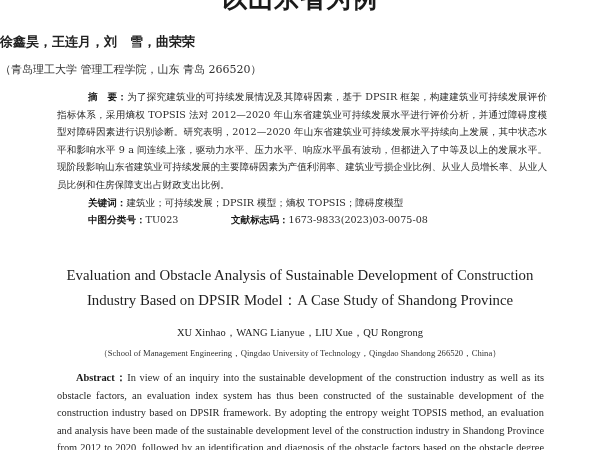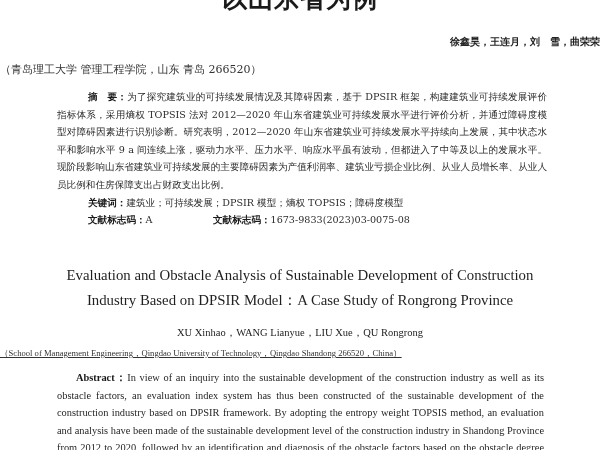--- a/index.html
+++ b/index.html
@@ -30,24 +30,24 @@
       font-weight: bold;
       font-size: 25px;
       letter-spacing: 1px;
       color: #1a1a1a;
       line-height: 30px;
     }
     .cn-authors {
       position: absolute;
       top: 33px;
       left: 0; width: 600px;
-      text-align: right;
+      text-align: left;
       font-family: "DejaVu Sans", sans-serif;
       font-weight: bold;
-      font-size: 10px;
+      font-size: 13px;
       color: #222;
       line-height: 18px;
     }
     .cn-affil {
       position: absolute;
       top: 63px;
       left: 0; width: 600px;
       text-align: left;
       font-family: "DejaVu Serif", serif;
       font-size: 11px;
@@ -103,26 +103,25 @@
       text-align: center;
       font-family: "Liberation Serif", serif;
       font-size: 10.5px;
       line-height: 14px;
       color: #222;
     }
     .en-affil {
       position: absolute;
       top: 346px;
       left: 0; width: 600px;
-      text-align: left;
+      text-align: center;
       font-family: "Liberation Serif", serif;
       font-size: 8.6px;
       line-height: 14px;
       color: #333;
-      text-decoration: underline;
     }
     .en-abstract {
       position: absolute;
       left: 57px;
       top: 369px;
       width: 487px;
       font-family: "Liberation Serif", serif;
       font-size: 10.4px;
       line-height: 17.6px;
       color: #262626;
@@ -143,28 +142,28 @@
   <div class="cn-title">以山东省为例</div>
 
   <div class="cn-authors">徐鑫昊，王连月，刘　雪，曲荣荣</div>
 
   <div class="cn-affil">（青岛理工大学 管理工程学院，山东 青岛 266520）</div>
 
   <div class="cn-block">
     <p class="indent"><span class="lbl">摘　要：</span><span>为了探究建筑业的可持续发展情况及其障碍因素，基于 DPSIR 框架，构建建筑业可持续发展评价指标体系，采用熵权 TOPSIS 法对 2012—2020 年山东省建筑业可持续发展水平进行评价分析，并通过障碍度模型对障碍因素进行识别诊断。研究表明，2012—2020 年山东省建筑业可持续发展水平持续向上发展，其中状态水平和影响水平 9 a 间连续上涨，驱动力水平、压力水平、响应水平虽有波动，但都进入了中等及以上的发展水平。现阶段影响山东省建筑业可持续发展的主要障碍因素为产值利润率、建筑业亏损企业比例、从业人员增长率、从业人员比例和住房保障支出占财政支出比例。</span></p>
     <p class="indent"><span class="lbl">关键词：</span><span>建筑业；可持续发展；DPSIR 模型；熵权 TOPSIS；障碍度模型</span></p>
     <div class="meta-row">
-      <span class="cell c2"><span class="lbl">文献标志码：</span><span>A</span></span>
+      <span class="cell c1"><span class="lbl">中图分类号：</span><span>TU023</span></span>
       <span class="cell"><span class="lbl">文献标志码：</span><span>1673-9833(2023)03-0075-08</span></span>
     </div>
   </div>
 
   <div class="en-title">
     <div>Evaluation and Obstacle Analysis of Sustainable Development of Construction</div>
-    <div>Industry Based on DPSIR Model：A Case Study of Rongrong Province</div>
+    <div>Industry Based on DPSIR Model：A Case Study of Shandong Province</div>
   </div>
 
   <div class="en-authors">XU Xinhao，WANG Lianyue，LIU Xue，QU Rongrong</div>
 
   <div class="en-affil">（School of Management Engineering，Qingdao University of Technology，Qingdao Shandong 266520，China）</div>
 
   <div class="en-abstract">
     <p class="indent"><span class="lbl-en">Abstract：</span><span>In view of an inquiry into the sustainable development of the construction industry as well as its  obstacle factors, an evaluation index system has thus been constructed of the sustainable development of the construction industry based on DPSIR framework. By adopting the entropy weight TOPSIS method, an evaluation and analysis have been made of the sustainable development level of the construction industry in Shandong Province from 2012 to 2020, followed by an identification and diagnosis of the obstacle factors based on the obstacle degree model. The research shows that from 2012 to 2020, the sustainable development level of construction industry in Shandong</span></p>
   </div>
 

